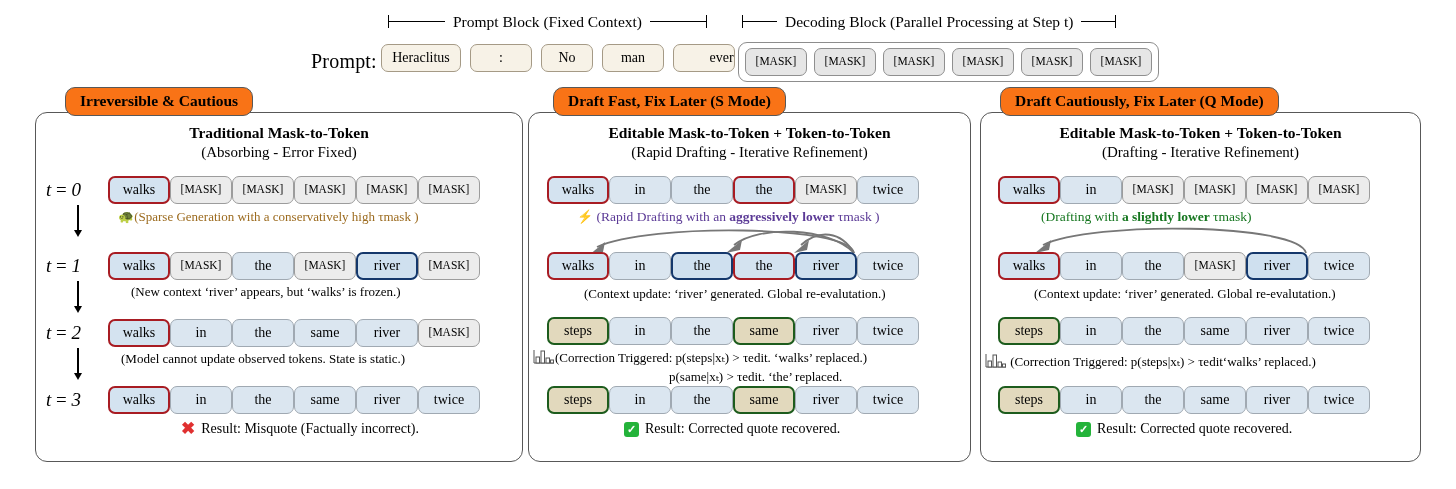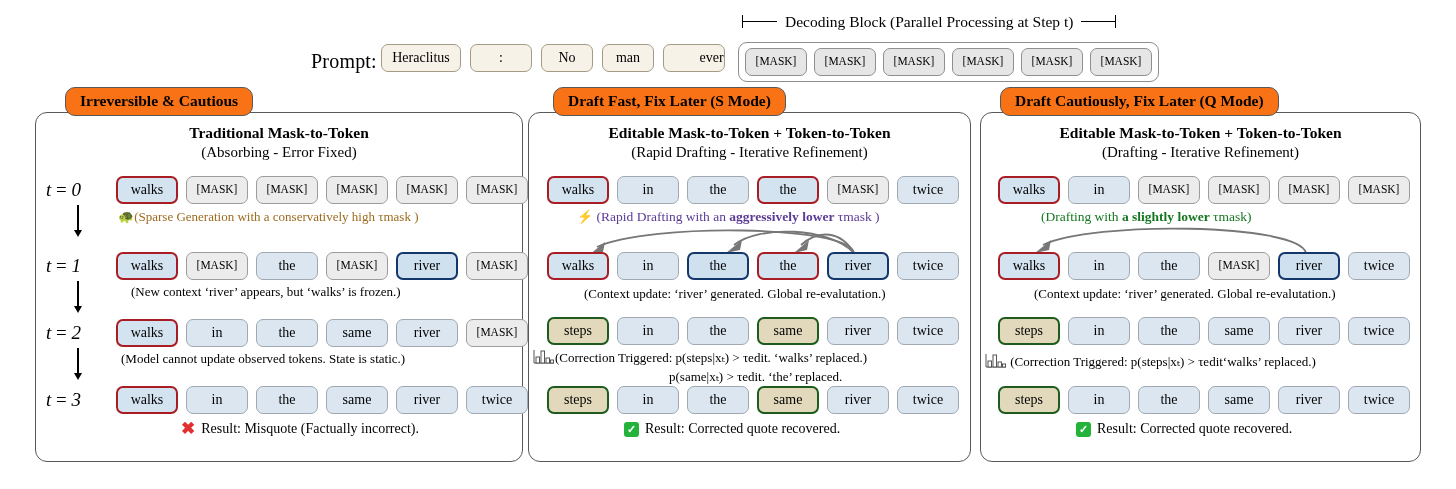--- a/index.html
+++ b/index.html
@@ -89,21 +89,21 @@
     line-height: 1.18;
   }
   .panel-sub {
     text-align: center;
     font-size: 15px;
     line-height: 1.2;
     margin-top: 1px;
   }
 
   
-  .trow { position: absolute; display: flex; align-items: center; gap: 8px; }
+  .trow { position: absolute; display: flex; align-items: center; }
   .tlabel {
     font-size: 19px;
     font-family: "Liberation Serif", serif;
     font-style: italic;
     white-space: nowrap;
     width: 62px;
     text-align: left;
   }
   .tlabel i { font-style: italic; }
   .tlabel .eq { font-style: normal; }
@@ -152,36 +152,43 @@
 
   svg.arcs { position: absolute; overflow: visible; pointer-events: none; }
 
   .chart-icon { display:inline-block; vertical-align: -2px; }
 </style>
 </head>
 <body>
 
 <div class="header">
 
+  <div class="brace-row" style="left:388px;">
+    <div class="bl"></div>
+    <div class="line" style="width:56px;"></div>
+    <div class="btxt">Prompt Block (Fixed Context)</div>
+    <div class="line" style="width:56px;"></div>
+    <div class="br"></div>
+  </div>
 
   <div class="brace-row" style="left:742px;">
     <div class="bl"></div>
     <div class="line" style="width:34px;"></div>
     <div class="btxt">Decoding Block (Parallel Processing at Step t)</div>
     <div class="line" style="width:34px;"></div>
     <div class="br"></div>
   </div>
 
   <div class="prompt-label">Prompt:</div>
 
   <div style="position:absolute; left:381px; top:44px; display:flex; gap:9px;">
     <div class="tok prompt" style="width:80px;">Heraclitus</div>
     <div class="tok prompt" style="width:62px;">:</div>
     <div class="tok prompt" style="width:52px;">No</div>
-    <div class="tok prompt" style="width:52px;font-family:Liberation Serif, serif;">man</div>
+    <div class="tok prompt" style="width:62px;font-family:Liberation Serif, serif;">man</div>
     <div class="tok prompt" style="width:62px;padding-left:35px;">ever</div>
   </div>
 
   <div class="decode-group" style="left:738px; top:42px;">
     <div class="tok mask2" style="width:62px;">[MASK]</div>
     <div class="tok mask2" style="width:62px;">[MASK]</div>
     <div class="tok mask2" style="width:62px;">[MASK]</div>
     <div class="tok mask2" style="width:62px;">[MASK]</div>
     <div class="tok mask2" style="width:62px;">[MASK]</div>
     <div class="tok mask2" style="width:62px;">[MASK]</div>

